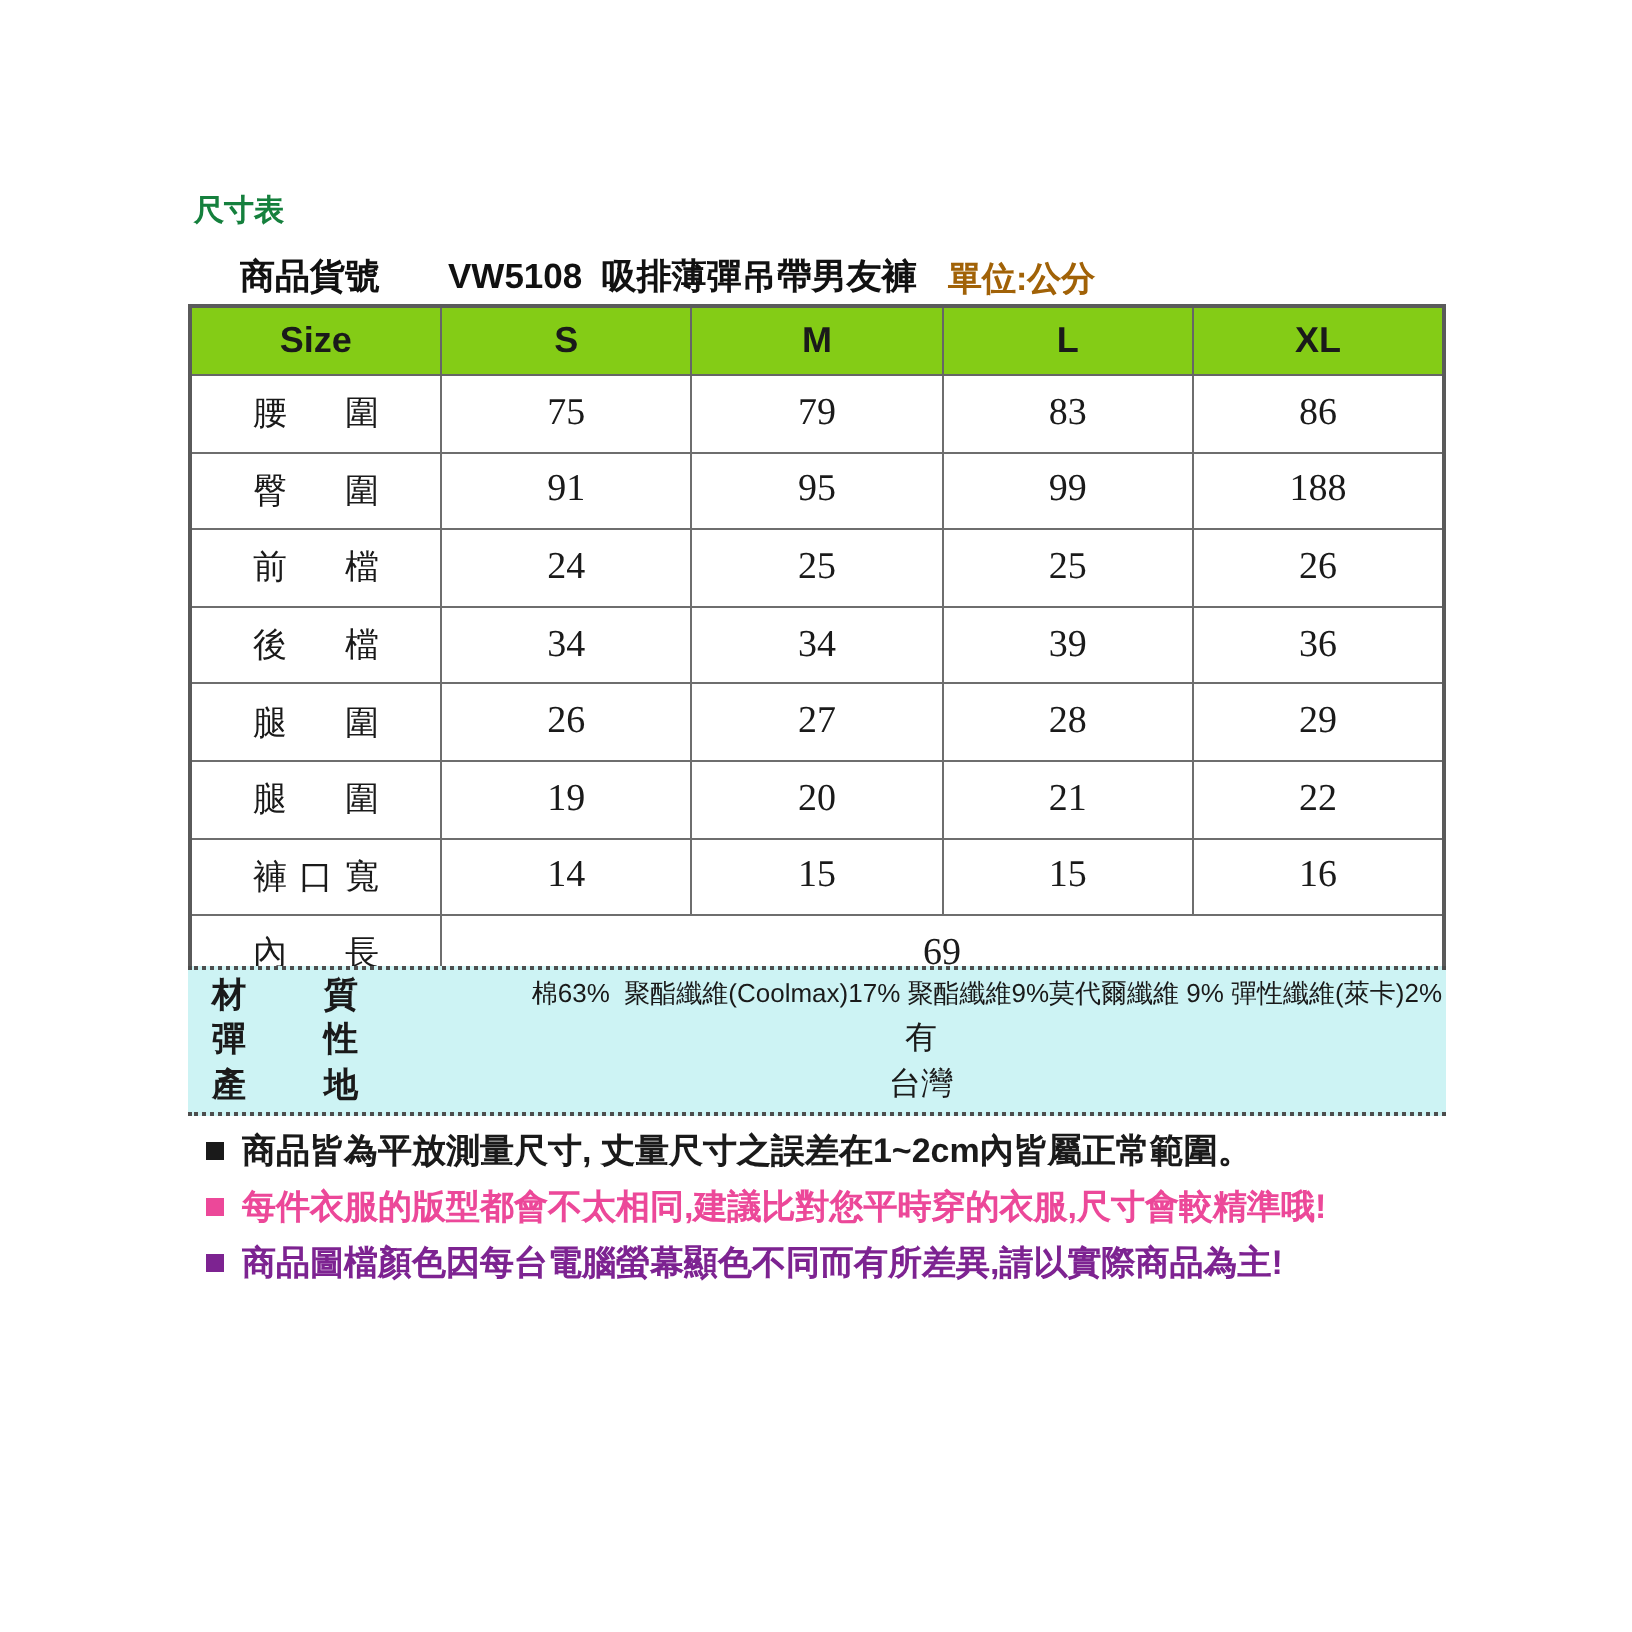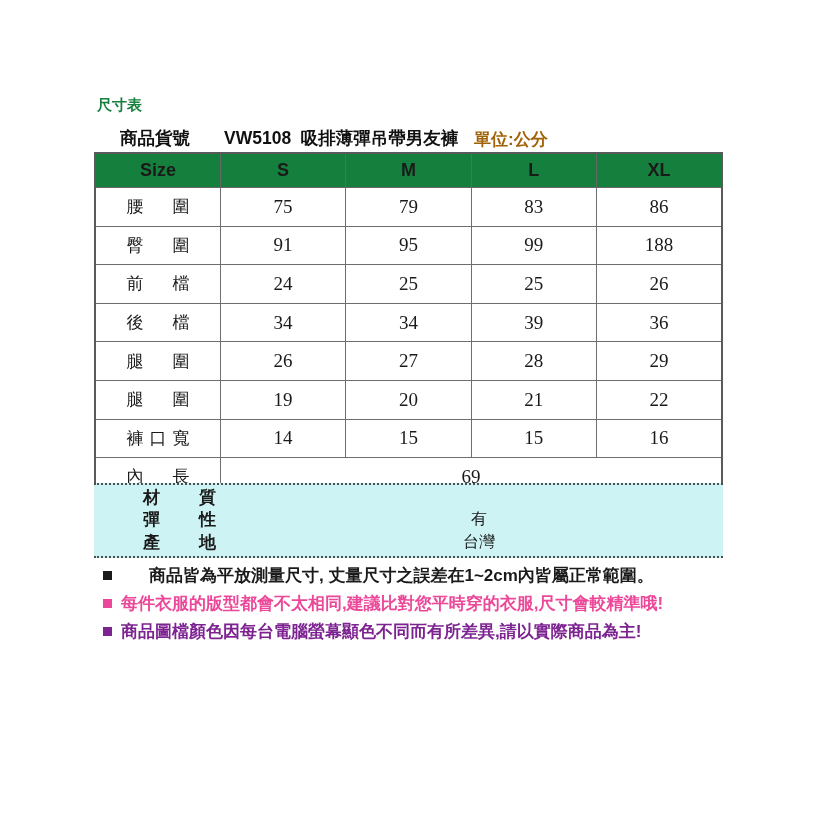--- a/index.html
+++ b/index.html
@@ -29,21 +29,21 @@
   }
 
   
   table.size-table {
     position: absolute; left: 94px; top: 152px;
     width: 629px;
     border-collapse: collapse; table-layout: fixed;
     border: 2px solid #5a5a5a;
   }
   .size-table th {
-    background: #15803d;
+    background: #84cc16;
     height: 31px;
     font-size: 18px; font-weight: bold;
     border: 1px solid #666;
     text-align: center; vertical-align: middle;
   }
   .size-table td {
     height: 35.6px;
     border: 1px solid #6e6e6e;
     text-align: center; vertical-align: middle;
   }
@@ -58,21 +58,21 @@
 
   
   .info-panel {
     position: absolute; left: 94px; top: 483px;
     width: 629px; box-sizing: border-box;
     background: #cdf3f4;
     border-top: 2px dotted #4d4d4d;
     border-bottom: 2px dotted #4d4d4d;
     padding: 1px 0 2px 0;
   }
-  .info-row { display: flex; align-items: center; height: 22.5px; padding-left: 37px; }
+  .info-row { display: flex; align-items: center; height: 22.5px; }
   .info-label {
     flex: none; width: 92px; padding-left: 12px;
     font-weight: bold; font-size: 17px;
     letter-spacing: 11px; white-space: pre;
   }
   .info-value {
     flex: 1; text-align: center;
     font-size: 16px; white-space: pre;
   }
   .info-value.small-right {
@@ -166,33 +166,34 @@
     <tr>
       <td class="cell-label">內　長</td>
       <td class="cell-num" colspan="4">69</td>
     </tr>
   </tbody>
 </table>
 
 <div class="info-panel">
   <div class="info-row">
     <span class="info-label">材　質</span>
+    <span class="info-value small-right">棉63%  聚酯纖維(Coolmax)17% 聚酯纖維9%莫代爾纖維 9% 彈性纖維(萊卡)2%</span>
   </div>
   <div class="info-row">
     <span class="info-label">彈　性</span>
     <span class="info-value">有</span>
   </div>
   <div class="info-row">
     <span class="info-label">產　地</span>
     <span class="info-value">台灣</span>
   </div>
 </div>
 
 <div class="notes">
-  <div class="note-line" style="color: rgb(26, 26, 26); gap: 28px;">
+  <div class="note-line" style="color: rgb(26, 26, 26);">
     <span class="bullet-square"></span>
     <span class="note-text">商品皆為平放測量尺寸, 丈量尺寸之誤差在1~2cm內皆屬正常範圍。</span>
   </div>
   <div class="note-line" style="color: #ec4899;">
     <span class="bullet-square"></span>
     <span class="note-text">每件衣服的版型都會不太相同,建議比對您平時穿的衣服,尺寸會較精準哦!</span>
   </div>
   <div class="note-line" style="color: rgb(125, 35, 145);">
     <span class="bullet-square"></span>
     <span class="note-text">商品圖檔顏色因每台電腦螢幕顯色不同而有所差異,請以實際商品為主!</span>

